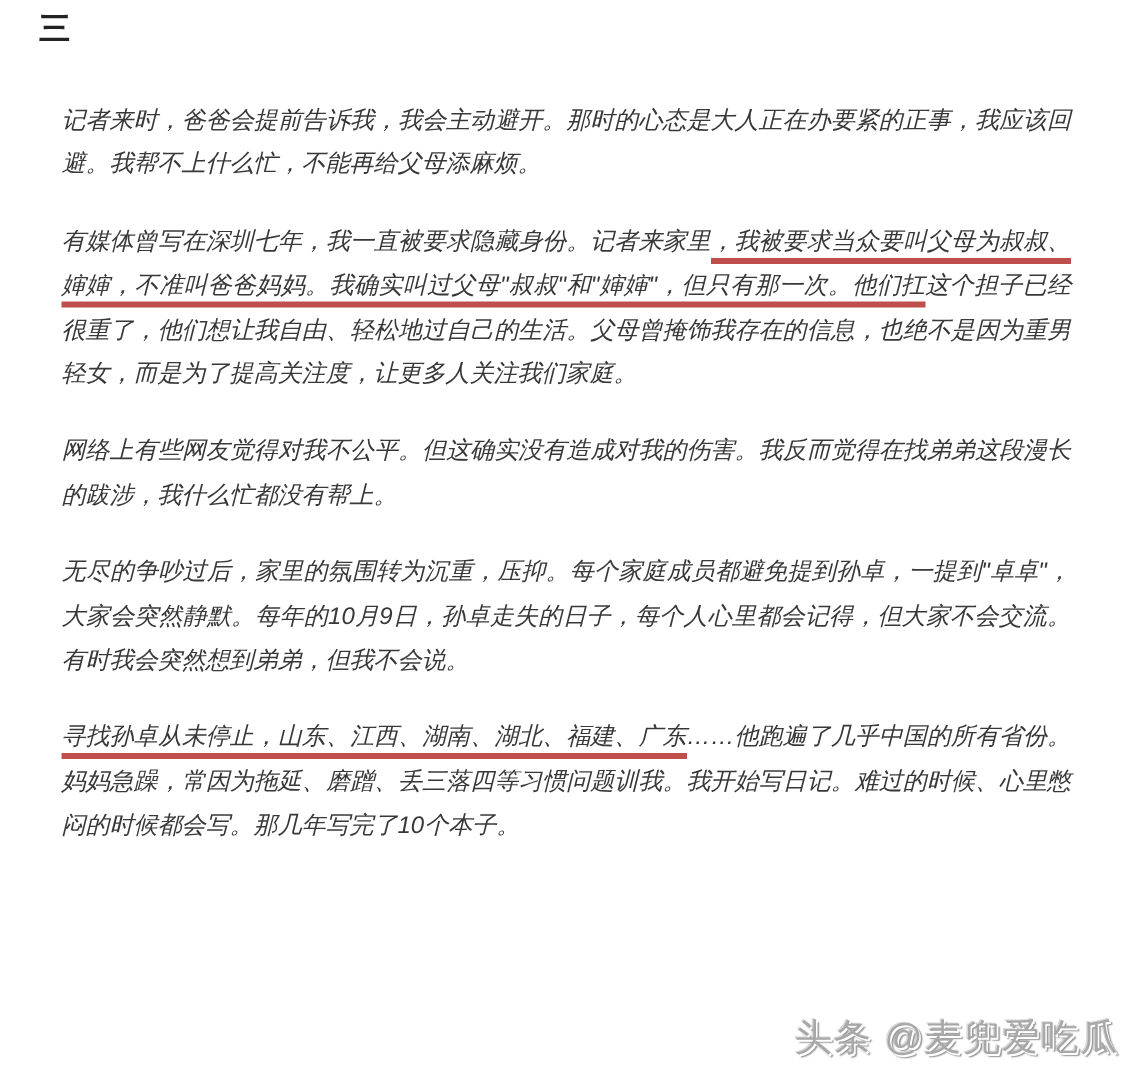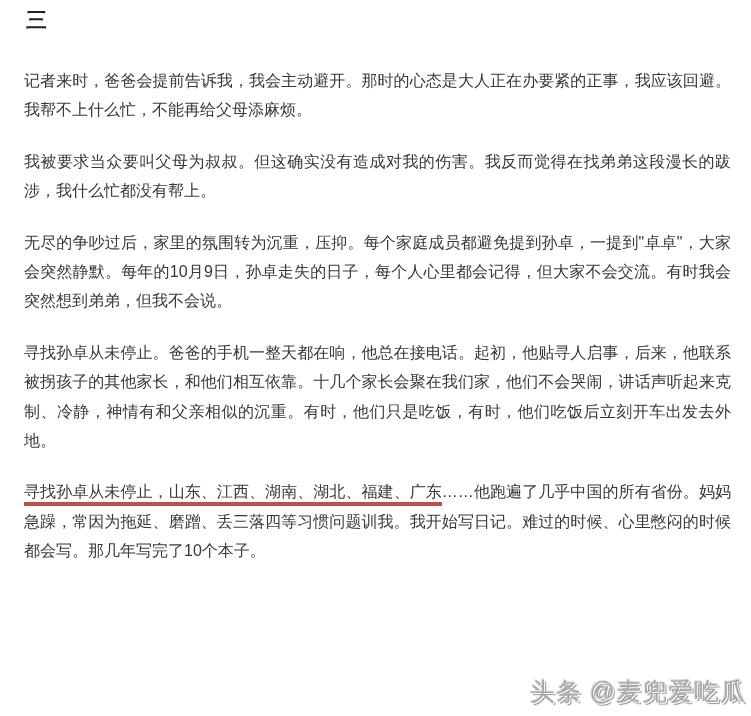--- a/index.html
+++ b/index.html
@@ -19,23 +19,24 @@
   .sec-title {
     font-size: 21px;
     font-weight: 700;
     color: #222222;
     line-height: 30px;
     margin: 0 0 31px 2px;
   }
   p.para {
     font-size: 16px;
     line-height: 29.4px;
-    margin: 0 0 22px;
+    margin: 0 17px 22px;
     letter-spacing: 0;
     word-break: break-all;
+    font-style: italic;
   }
   .redline {
     border-bottom: 4px solid #bf4f4c;
     padding-bottom: 2px;
   }
   .watermark {
     position: absolute;
     right: 5px;
     bottom: 8px;
     font-size: 25px;
@@ -46,22 +47,22 @@
     text-shadow: 1px 1px 0 #ffffff, 2px 2px 1px #8f8f8f, -1px -1px 0 #d9d9d9;
   }
 </style>
 </head>
 <body>
 
 <main class="article">
   <h1 class="sec-title">三</h1>
   <div id="paragraphs">
       <p class="para"><span>记者来时，爸爸会提前告诉我，我会主动避开。那时的心态是大人正在办要紧的正事，我应该回避。我帮不上什么忙，不能再给父母添麻烦。</span></p>
-      <p class="para"><span>我被要求当众要叫父母为叔叔。但这确实没有造成对我的伤害。我反而觉得在找弟弟这段漫长的跋涉，我什么忙都没有帮上。</span></p>
+      <p class="para"><span>有媒体曾写在深圳七年，我一直被要求隐藏身份。记者来家里</span><span class="redline">，我被要求当众要叫父母为叔叔、婶婶，不准叫爸爸妈妈。我确实叫过父母"叔叔"和"婶婶"，但只有那一次。他们扛</span><span>这个担子已经很重了，他们想让我自由、轻松地过自己的生活。父母曾掩饰我存在的信息，也绝不是因为重男轻女，而是为了提高关注度，让更多人关注我们家庭。</span></p>
+      <p class="para"><span>网络上有些网友觉得对我不公平。但这确实没有造成对我的伤害。我反而觉得在找弟弟这段漫长的跋涉，我什么忙都没有帮上。</span></p>
       <p class="para"><span>无尽的争吵过后，家里的氛围转为沉重，压抑。每个家庭成员都避免提到孙卓，一提到"卓卓"，大家会突然静默。每年的10月9日，孙卓走失的日子，每个人心里都会记得，但大家不会交流。有时我会突然想到弟弟，但我不会说。</span></p>
-      <p class="para"><span>寻找孙卓从未停止。爸爸的手机一整天都在响，他总在接电话。起初，他贴寻人启事，后来，他联系被拐孩子的其他家长，和他们相互依靠。十几个家长会聚在我们家，他们不会哭闹，讲话声听起来克制、冷静，神情有和父亲相似的沉重。有时，他们只是吃饭，有时，他们吃饭后立刻开车出发去外地。</span></p>
       <p class="para"><span class="redline">寻找孙卓从未停止，山东、江西、湖南、湖北、福建、广东</span><span>……他跑遍了几乎中国的所有省份。妈妈急躁，常因为拖延、磨蹭、丢三落四等习惯问题训我。我开始写日记。难过的时候、心里憋闷的时候都会写。那几年写完了10个本子。</span></p>
     </div>
 </main>
 
 <div class="watermark">
   <span>头条 @麦兜爱吃瓜</span>
 </div>
 
 </body></html>

